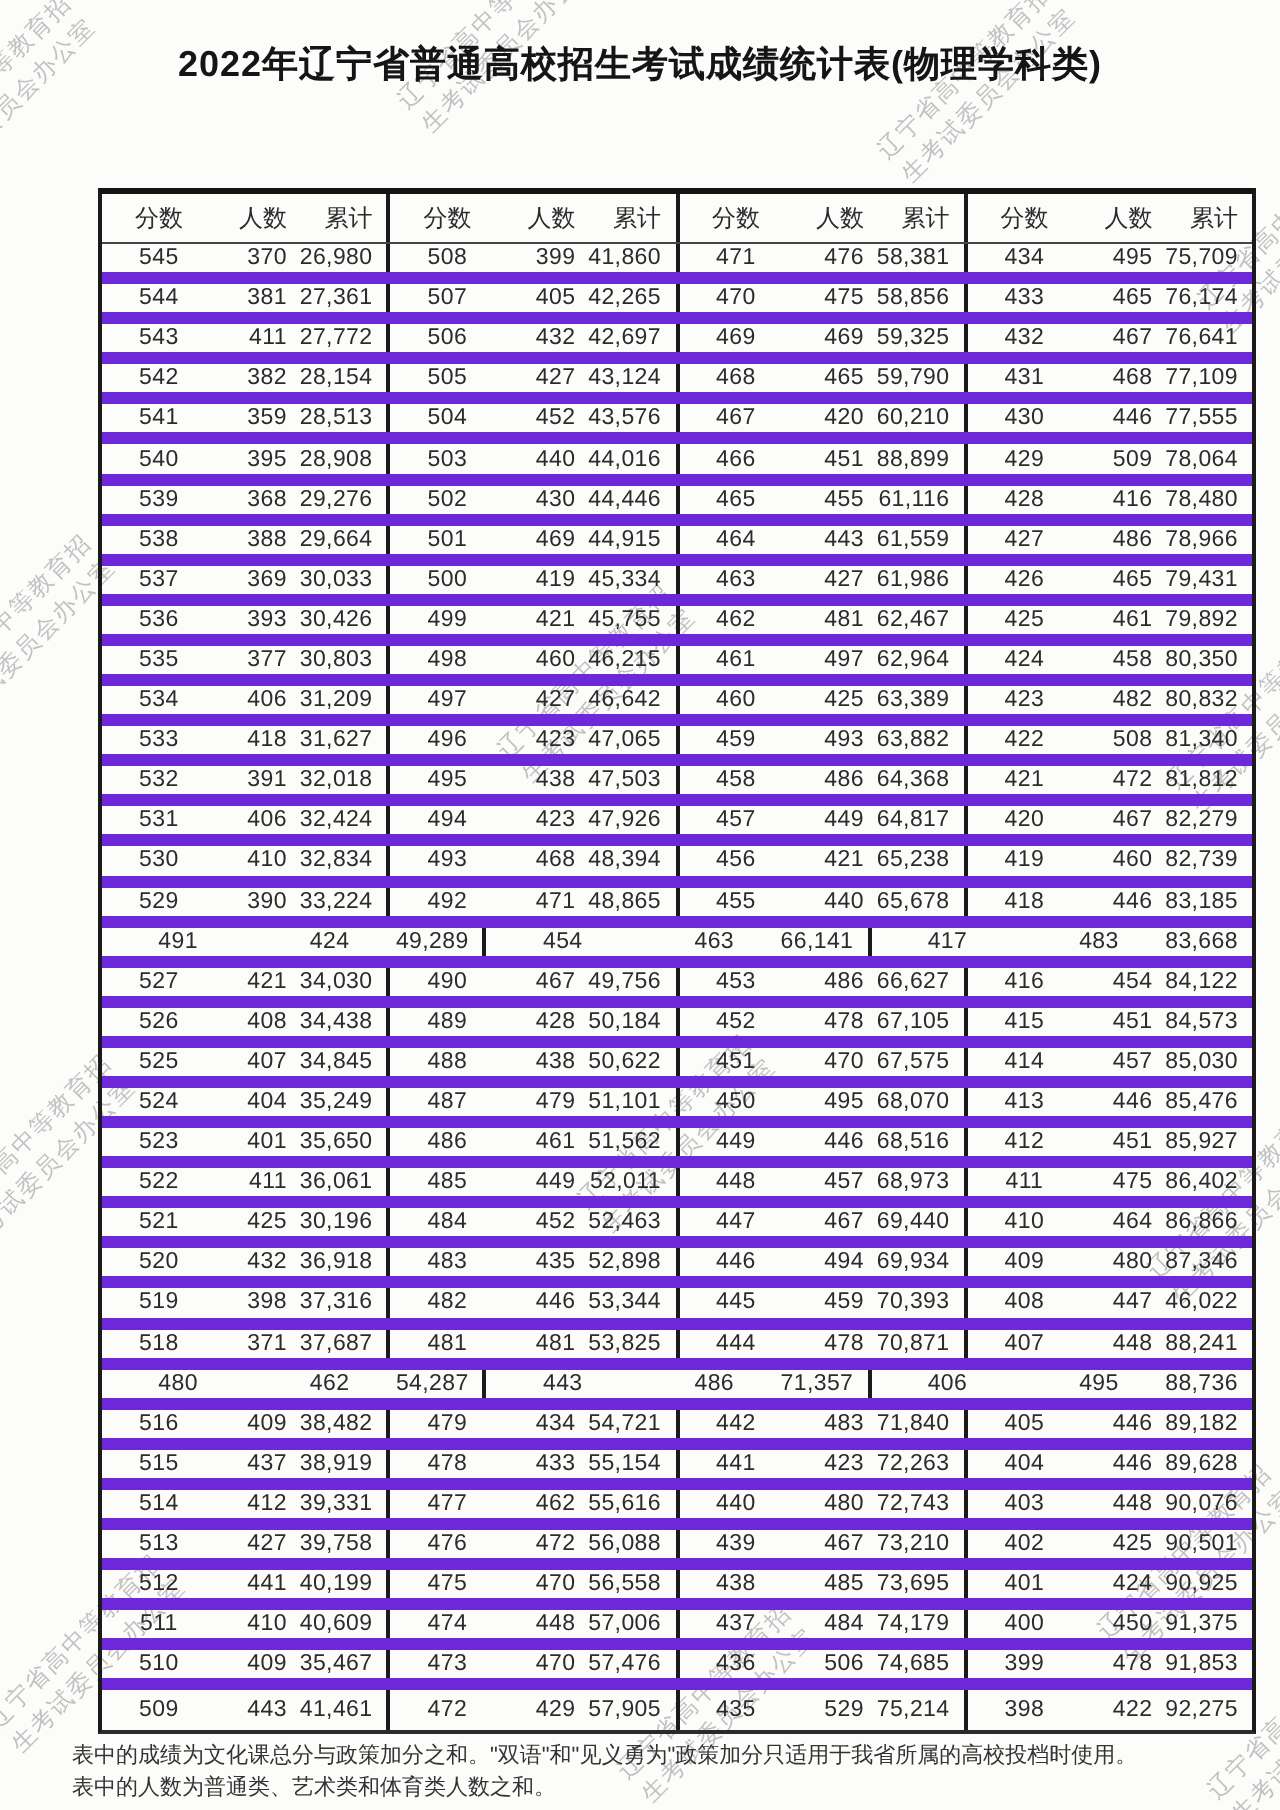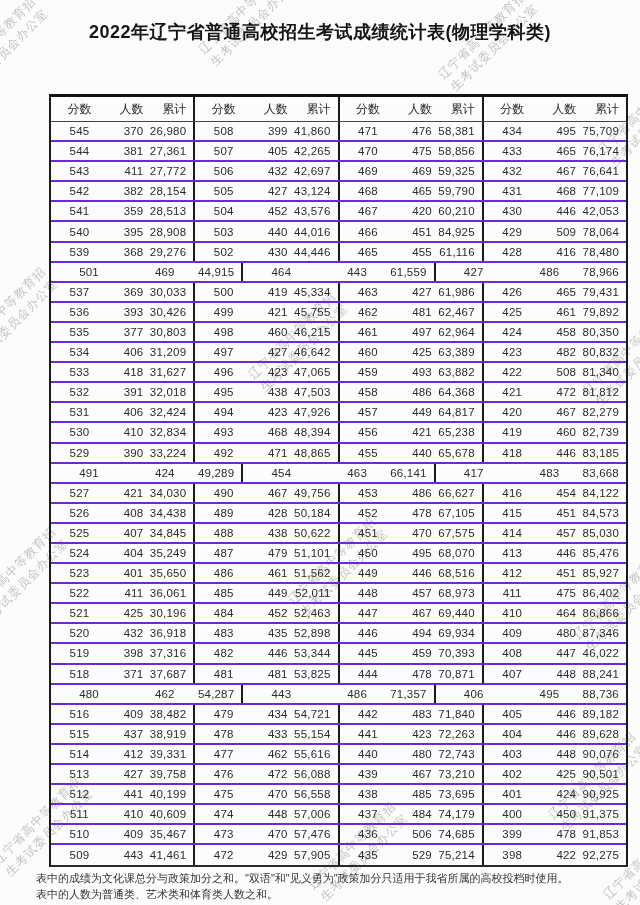--- a/index.html
+++ b/index.html
@@ -39,21 +39,21 @@
     position: absolute;
     left: 49px;
     top: 74px;
     width: 579px;
     border-top: 3px solid #141414;
     border-bottom: 2px solid #2a2a2a;
     border-left: 2px solid #1a1a1a;
     border-right: 2px solid #1a1a1a;
     background: transparent;
   }
-  .trow { display: flex; width: 100%; border-bottom: 2px solid #6d28d9; }
+  .trow { display: flex; width: 100%; border-bottom: 6px solid #6d28d9; }
   .trow:last-child { border-bottom: none; }
   .thead-row { height: 25px; border-bottom: 1px solid #444; }
   .trow.data { height: 20.1px; }
   .tgroup {
     flex: 1 1 0;
     display: flex;
     align-items: center;
     border-right: 2px solid #1a1a1a;
     overflow: hidden;
   }
@@ -261,38 +261,38 @@
             <span class="c-cum">43,576</span>
           </div>
           <div class="tgroup">
             <span class="c-score">467</span>
             <span class="c-count">420</span>
             <span class="c-cum">60,210</span>
           </div>
           <div class="tgroup">
             <span class="c-score">430</span>
             <span class="c-count">446</span>
-            <span class="c-cum">42,053</span>
+            <span class="c-cum">77,555</span>
           </div>
         </div>
         <div class="trow data">
           <div class="tgroup">
             <span class="c-score">540</span>
             <span class="c-count">395</span>
             <span class="c-cum">28,908</span>
           </div>
           <div class="tgroup">
             <span class="c-score">503</span>
             <span class="c-count">440</span>
             <span class="c-cum">44,016</span>
           </div>
           <div class="tgroup">
             <span class="c-score">466</span>
             <span class="c-count">451</span>
-            <span class="c-cum">84,925</span>
+            <span class="c-cum">88,899</span>
           </div>
           <div class="tgroup">
             <span class="c-score">429</span>
             <span class="c-count">509</span>
             <span class="c-cum">78,064</span>
           </div>
         </div>
         <div class="trow data">
           <div class="tgroup">
             <span class="c-score">539</span>
@@ -309,20 +309,25 @@
             <span class="c-count">455</span>
             <span class="c-cum">61,116</span>
           </div>
           <div class="tgroup">
             <span class="c-score">428</span>
             <span class="c-count">416</span>
             <span class="c-cum">78,480</span>
           </div>
         </div>
         <div class="trow data">
+          <div class="tgroup">
+            <span class="c-score">538</span>
+            <span class="c-count">388</span>
+            <span class="c-cum">29,664</span>
+          </div>
           <div class="tgroup">
             <span class="c-score">501</span>
             <span class="c-count">469</span>
             <span class="c-cum">44,915</span>
           </div>
           <div class="tgroup">
             <span class="c-score">464</span>
             <span class="c-count">443</span>
             <span class="c-cum">61,559</span>
           </div>

